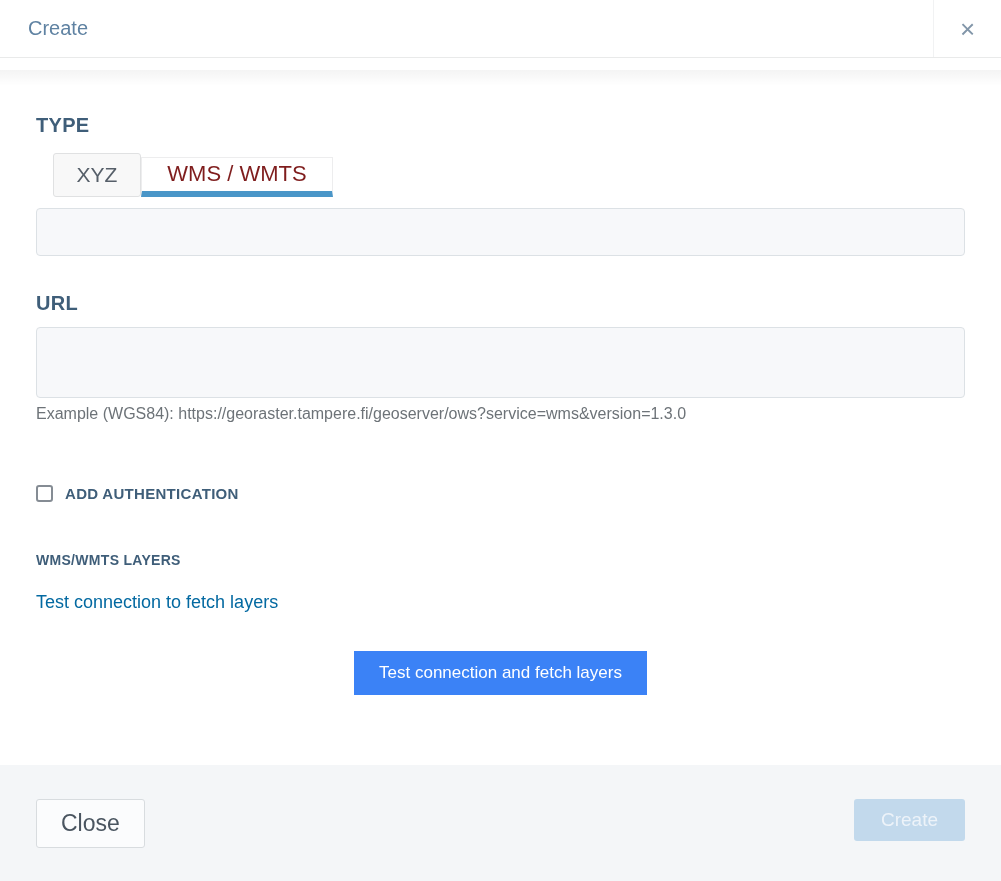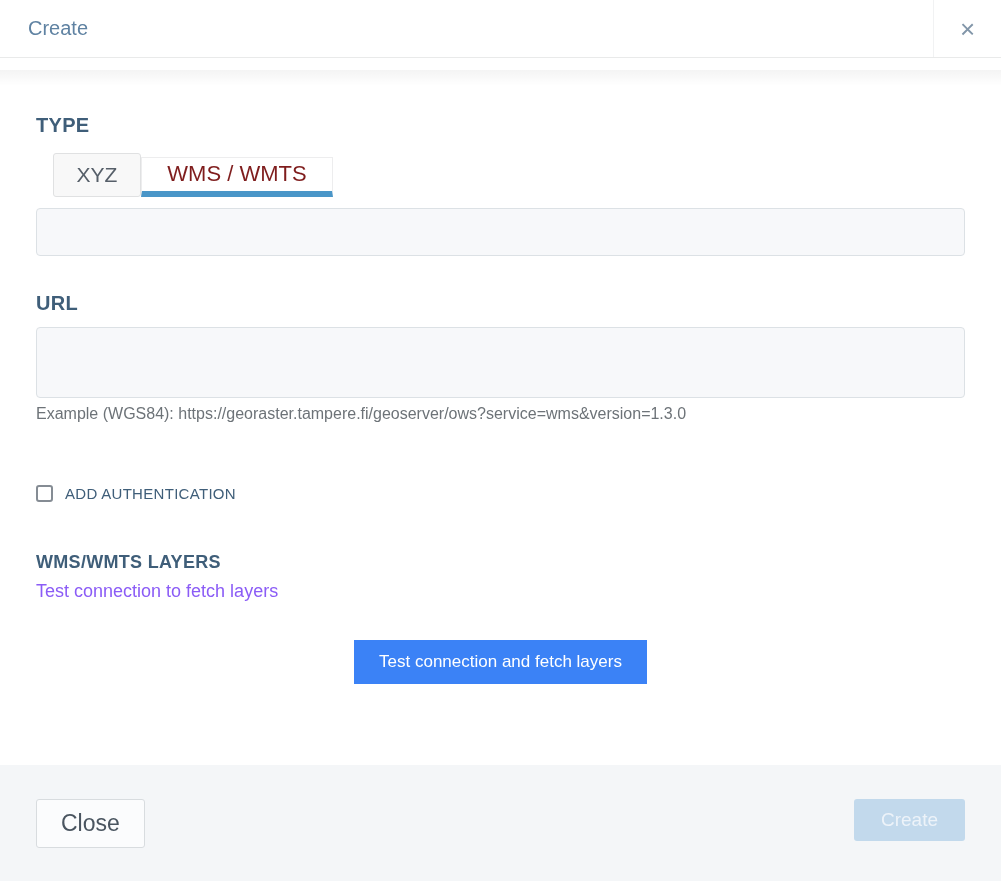--- a/index.html
+++ b/index.html
@@ -71,21 +71,21 @@
   }
   .field-label {
     font-size: 20px;
     font-weight: 700;
     color: #3f5e79;
     letter-spacing: 0.3px;
   }
   .label-type   { margin-top: 28px; }
   .label-name   { margin-top: 38px; }
   .label-url    { margin-top: 36px; }
-  .label-layers { margin-top: 50px; font-size: 18px; }
+  .label-layers { margin-top: 50px; font-size: 14px; }
 
   
   .tabs-row {
     margin-top: 16px;
     display: flex;
     align-items: flex-end;
     padding-left: 17px;
   }
   .tab {
     height: 44px;
@@ -158,29 +158,29 @@
     width: 17px;
     height: 17px;
     border: 2px solid #858c94;
     border-radius: 3px;
     background: #ffffff;
     flex: 0 0 17px;
   }
   .auth-label {
     margin-left: 12px;
     font-size: 15px;
-    font-weight: 400;
+    font-weight: 700;
     color: #3f5e79;
     letter-spacing: 0.3px;
   }
 
   .layers-hint {
-    margin-top: 8px;
+    margin-top: 24px;
     font-size: 18px;
-    color: #8b5cf6;
+    color: #0369a1;
   }
 
   .test-btn {
     margin-top: 38px;
     align-self: center;
     background: #3b82f6;
     color: #ffffff;
     border: none;
     border-radius: 0;
     padding: 12px 25px;

